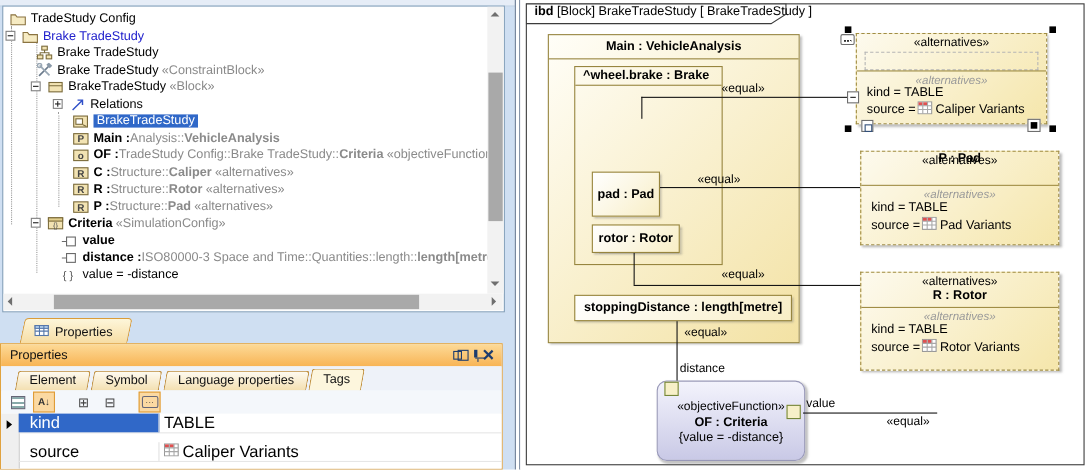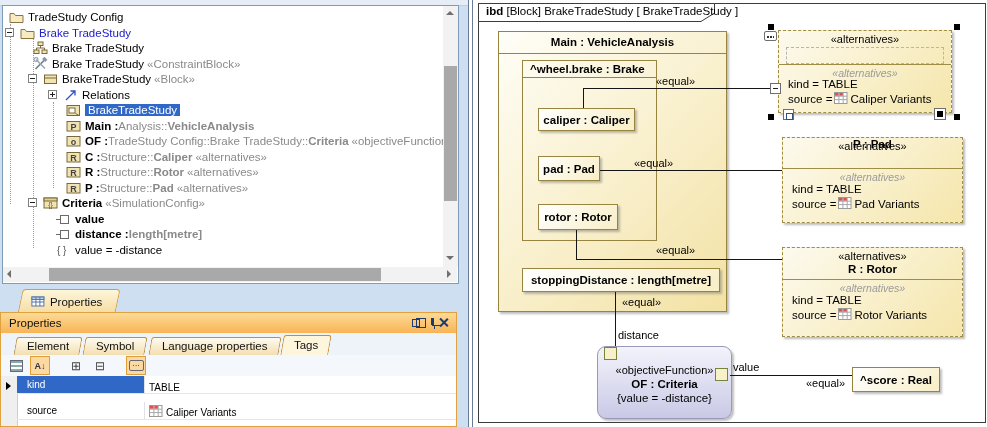--- a/index.html
+++ b/index.html
@@ -64,21 +64,21 @@
   .tbtn.on{background:#fbd9a2;border:1px solid #df9c37}
   .ic-grid{width:11px;height:10px;background:repeating-linear-gradient(#8aa 0 2px,#fff 2px 4px);border:1px solid #667}
   .ic-az::before{content:"A↓";font-size:9px;font-weight:bold;color:#333}
   .ic-exp::before{content:"⊞";font-size:12px;color:#444}
   .ic-col::before{content:"⊟";font-size:12px;color:#444}
   .ic-desc{width:13px;height:9px;border:1px solid #667;border-radius:2px;display:flex;align-items:center;justify-content:center}
   .ic-desc::before{content:"···";font-size:8px;line-height:6px;color:#333;letter-spacing:0}
 
   .pgrid{position:absolute;left:0;top:63px;right:0;bottom:0;background:#fff}
   .gutter{position:absolute;left:0;top:0;width:16px;bottom:0;background:#efefef;border-right:1px solid #cfcfcf}
-  .prow{position:absolute;left:16px;right:0;height:17px;border-bottom:1px solid #e6e6e6;font-size:10px;display:flex;align-items:flex-end}
+  .prow{position:absolute;left:16px;right:0;height:17px;border-bottom:1px solid #e6e6e6;font-size:15px;display:flex;align-items:flex-end}
   .pname{width:128px;height:100%;display:flex;align-items:center;padding-left:10px;box-sizing:border-box;border-right:1px solid #e2e2e2}
   .pname.sel{background:#3068c8;color:#fff}
   .pval{padding-left:4px;display:flex;align-items:center;gap:3px}
   .pdetail{color:#9a9a9a;margin-left:4px}
   .rowmark{position:absolute;left:5px;top:69px;width:0;height:0;border-left:5px solid #000;border-top:4px solid transparent;border-bottom:4px solid transparent}
 
   
   .split1{left:468px;top:0;width:1px;height:427px;background:#6a7c95}
   .split2{left:472px;top:0;width:1px;height:427px;background:#6a7c95}
   .dcanvas{left:473px;top:0;width:514px;height:427px;background:#fff}
@@ -268,20 +268,21 @@
           </svg></span>
       <span class="tbold">value</span>
     </div>
 
     <div class="trow" style="left:53px;top:220px">
       <span class="ticon"><svg width="15" height="14">
             <rect x="4.5" y="3.5" width="8" height="8" fill="#fff" stroke="#6a6a6a"></rect>
             <line x1="0" y1="7.5" x2="4.5" y2="7.5" stroke="#6a6a6a"></line>
           </svg></span>
       <span class="tbold">distance : </span>
+      <span class="tpath">ISO80000-3 Space and Time::Quantities::length::</span>
       <span class="ttype">length[metre]</span>
     </div>
 
     <div class="trow" style="left:53px;top:236px">
       <span class="ticon"><svg width="15" height="14">
             <text x="1" y="11" font-size="10" fill="#555">{ }</text>
           </svg></span>
       <span class="tname">value = -distance</span>
     </div>
 
@@ -385,24 +386,21 @@
   </div>
 
   <div class="yb" style="left:498px;top:31px;width:229px;height:281px">
     <div class="hdr" style="height:21px;line-height:21px">Main : VehicleAnalysis</div>
   </div>
 
   <div class="yb wheel" style="left:522px;top:60px;width:135px;height:181px">
     <div class="hdr" style="height:16px;line-height:16px;text-align:left;padding-left:7px">^wheel.brake : Brake</div>
   </div>
 
-  <div class="partbox" style="left:538px;top:108px;width:97px;height:23px">
-      <span>caliper : Caliper</span>
-    </div>
-  <div class="partbox" style="left:538px;top:156px;width:62px;height:25px">
+  <div class="partbox" style="left:538px;top:156px;width:62px;height:41px">
       <span>pad : Pad</span>
     </div>
   <div class="partbox" style="left:522px;top:268px;width:198px;height:24px">
       <span>stoppingDistance : length[metre]</span>
     </div>
   <div class="partbox" style="left:538px;top:204px;width:80px;height:26px">
       <span>rotor : Rotor</span>
     </div>
 
   <div class="altb" style="left:778px;top:30px;width:174px;height:83px">
@@ -466,23 +464,20 @@
   </div>
 
   <div class="abs ofb">
     <div class="oftxt" style="top:17px">«objectiveFunction»</div>
     <div class="oftxt" style="top:31px;font-weight:bold;font-size:11.5px">OF : Criteria</div>
     <div class="oftxt" style="top:45px;font-size:11.5px">{value = -distance}</div>
   </div>
   <div class="port" style="left:604px;top:347px"></div>
   <div class="port" style="left:715px;top:368px"></div>
 
-  <div class="partbox" style="left:852px;top:367px;width:88px;height:25px">
-      <span>^score : Real</span>
-    </div>
 
   <div class="lineV" style="left:583px;top:88px;height:20px"></div>
   <div class="lineH" style="left:583px;top:88px;width:187px"></div>
   <div class="lineH" style="left:600px;top:170px;width:182px"></div>
   <div class="lineV" style="left:576px;top:230px;height:29px"></div>
   <div class="lineH" style="left:576px;top:259px;width:206px"></div>
   <div class="lineV" style="left:615px;top:292px;height:54px"></div>
   <div class="lineH" style="left:730px;top:375px;width:122px"></div>
 
   <div class="mbox minusbox" style="left:770px;top:83px"></div>

